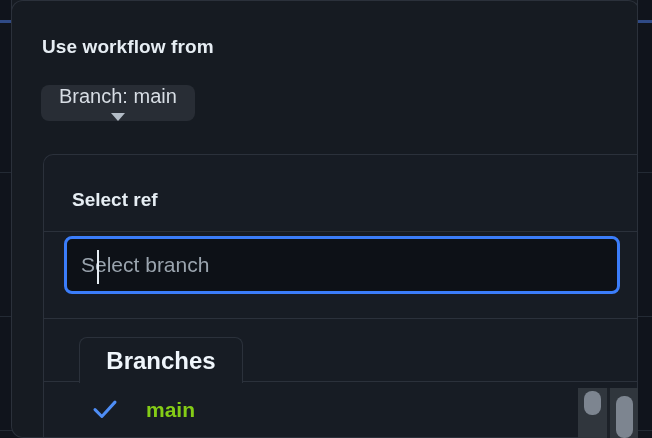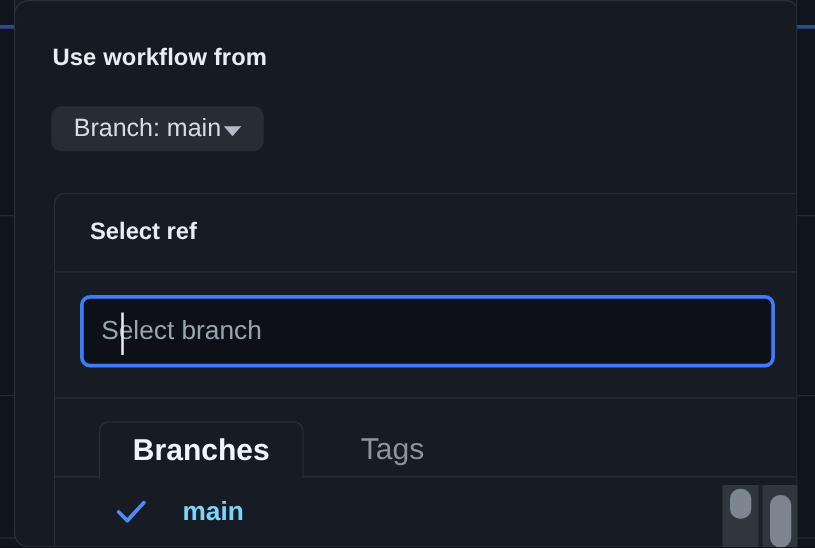--- a/index.html
+++ b/index.html
@@ -102,20 +102,21 @@
     display: flex;
     align-items: center;
     gap: 2px;
     background: #282d35;
     border: none;
     border-radius: 8px;
     color: #d7dde4;
     font-family: "Liberation Sans", sans-serif;
     font-size: 20px;
     cursor: pointer;
+    flex-direction: column;
   }
   .caret-down {
     width: 0;
     height: 0;
     border-left: 7px solid transparent;
     border-right: 7px solid transparent;
     border-top: 8px solid #b3bcc6;
     display: block;
     margin-top: 3px;
   }
@@ -132,21 +133,21 @@
     border-right: none;
     border-bottom: none;
     border-radius: 10px 0 0 0;
     box-sizing: border-box;
     overflow: hidden;
   }
 
   .ref-header {
     position: absolute;
     left: 0;
-    top: 0;
+    top: 14px;
     width: 596px;
     height: 63px;
     box-sizing: border-box;
     border-bottom: 1px solid #2b313b;
   }
   .ref-header-title {
     position: absolute;
     left: 28px;
     top: 20px;
     font-size: 19px;
@@ -263,21 +264,21 @@
     position: absolute;
     left: 46px;
     top: 12px;
   }
   .branch-row-label {
     position: absolute;
     left: 102px;
     top: 16px;
     font-size: 21px;
     font-weight: bold;
-    color: #7dd3fc;
+    color: #84cc16;
   }
 
   
   .scrollbar-track {
     position: absolute;
     background: #30363d;
   }
   .scrollbar-track.inner {
     left: 578px;
     top: 388px;
@@ -343,21 +344,20 @@
         <div class="ref-header">
           <div class="ref-header-title">Select ref</div>
         </div>
 
         <div class="search-wrap">
           <input class="search-input" type="text" value="" placeholder="Select branch" style="">
         </div>
 
         <div class="tabs-row">
           <div class="tab tab-branches">Branches</div>
-          <div class="tab tab-tags">Tags</div>
         </div>
         <div class="tabs-underline"></div>
 
         <div class="branch-list">
           <div class="branch-row">
             <span class="check-icon">
               <svg width="30" height="30" viewBox="0 0 24 24" fill="none" stroke="#4e8df5" stroke-width="2.4" stroke-linecap="round" stroke-linejoin="round">
                 <polyline points="4,12.5 9.5,18 20,6.5"></polyline>
               </svg>
             </span>

